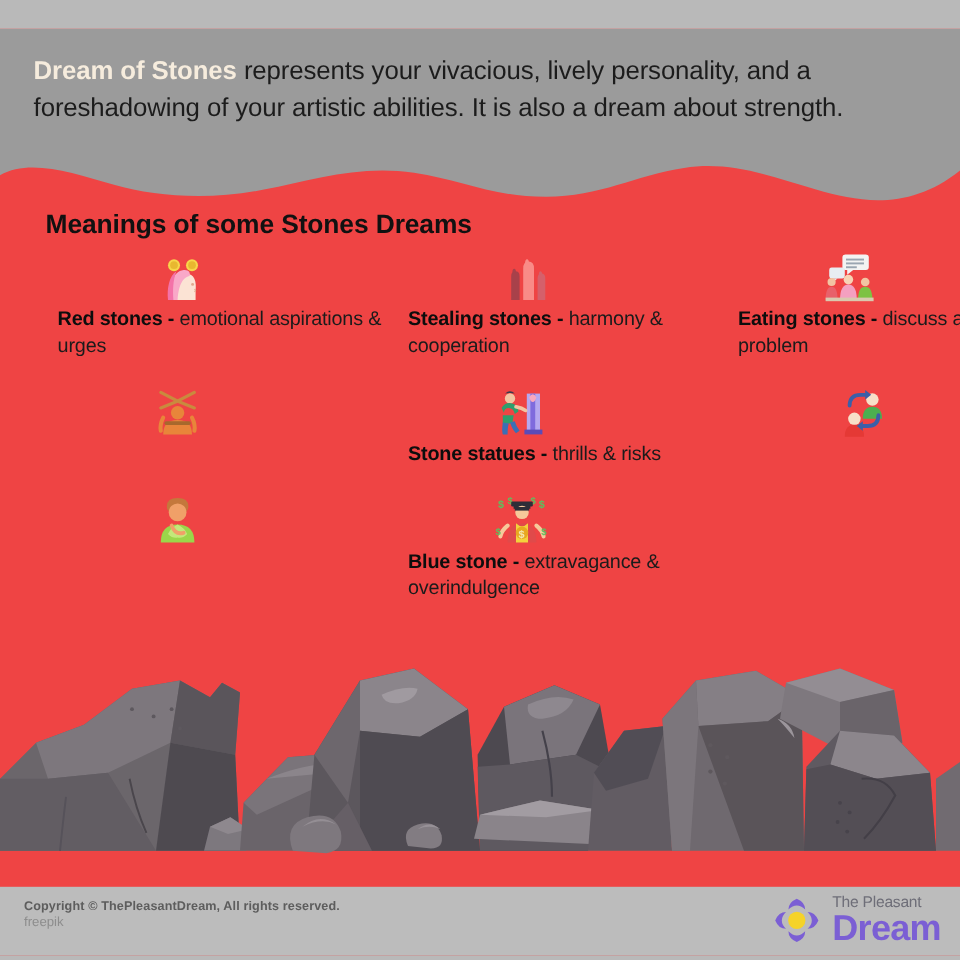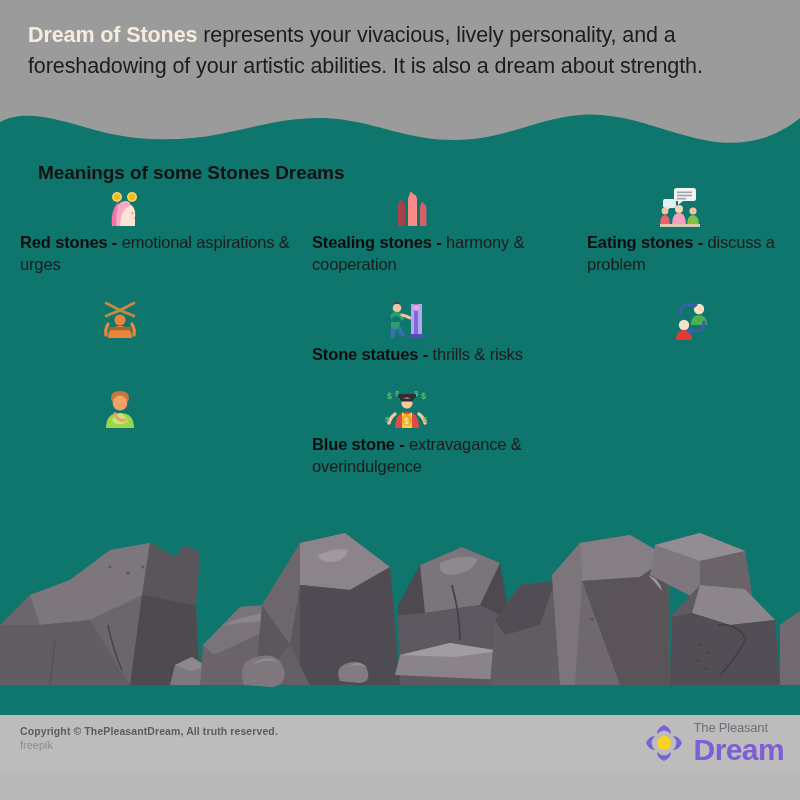--- a/index.html
+++ b/index.html
@@ -5,44 +5,44 @@
   * { margin:0; padding:0; box-sizing:border-box; }
 
   body {
     width:800px; height:800px;
     font-family:"Liberation Sans", sans-serif;
     background:#b9b9b9;
     overflow:hidden;
     position:relative;
   }
 
-  #page { position:relative; width:800px; height:772px; background:#0f766e; overflow:hidden; }
+  #page { position:relative; width:800px; height:772px; background:#ef4444; overflow:hidden;margin-top:24px; }
 
   
   .header-wrap { position:absolute; top:0; left:0; width:800px; height:160px; }
   .header-svg { position:absolute; top:0; left:0; }
   .header-text {
     position:absolute; top:20px; left:28px; width:744px;
     font-size:21.5px; line-height:1.42; color:#1c1c1c;
     letter-spacing:-0.1px;
   }
   .header-em { font-weight:bold; color:#f6ecdd; }
 
   
   .section-title {
-    position:absolute; top:162px; left:38px;
-    font-size:19px; font-weight:bold; color:#111; letter-spacing:-0.1px;
+    position:absolute; top:150px; left:38px;
+    font-size:22px; font-weight:bold; color:#111; letter-spacing:-0.1px;
   }
 
   
   .grid {
     position:absolute; top:182px; left:0; width:800px;
     display:grid;
     grid-template-columns:292px 275px 233px;
-    padding-left:20px;
+    padding-left:48px;
     row-gap:18px;
   }
   .cell { position:relative; }
   .cell-icon {
     height:48px;
     display:flex; align-items:flex-end; justify-content:center;
     width:130px; margin-left:40px; margin-bottom:2px;
   }
   .cell-icon svg { display:block; }
   .cell-text {
@@ -319,21 +319,21 @@
       <circle cx="708" cy="168" r="1.6" fill="#47434b"></circle>
     <circle cx="698" cy="176" r="1.6" fill="#47434b"></circle>
       <circle cx="706" cy="184" r="1.6" fill="#47434b"></circle>
     <path d="M780,140 L800,126 L800,200 L780,200 Z" fill="#716b71"></path>
 
     <path d="M340,196 q-6,-14 8,-18 q16,-4 20,9 q2,11 -9,11 z" fill="#827c82"></path>
     <path d="M348,182 q10,-8 19,0 q-9,-4 -19,0 z" fill="#979197"></path>
   </svg>
 
   <div class="footer">
-    <div class="copyright">Copyright © ThePleasantDream, All truth reserved.</div>
+    <div class="copyright">Copyright © ThePleasantDream, All rights reserved.</div>
     <div class="freepik">freepik</div>
     <div class="logo">
       <svg width="44" height="44" viewBox="0 0 44 44">
         <path d="M22,4 q7,3 7,9 q-3.5,-3.5 -7,-3.5 q-3.5,0 -7,3.5 q0,-6 7,-9 z" fill="#7b5fd4"></path>
         <path d="M40,22 q-3,7 -9,7 q3.5,-3.5 3.5,-7 q0,-3.5 -3.5,-7 q6,0 9,7 z" fill="#7b5fd4"></path>
         <path d="M22,40 q-7,-3 -7,-9 q3.5,3.5 7,3.5 q3.5,0 7,-3.5 q0,6 -7,9 z" fill="#7b5fd4"></path>
         <path d="M4,22 q3,-7 9,-7 q-3.5,3.5 -3.5,7 q0,3.5 3.5,7 q-6,0 -9,-7 z" fill="#7b5fd4"></path>
         <circle cx="22" cy="22" r="7.2" fill="#f5d328"></circle>
       </svg>
       <div class="logo-text">

